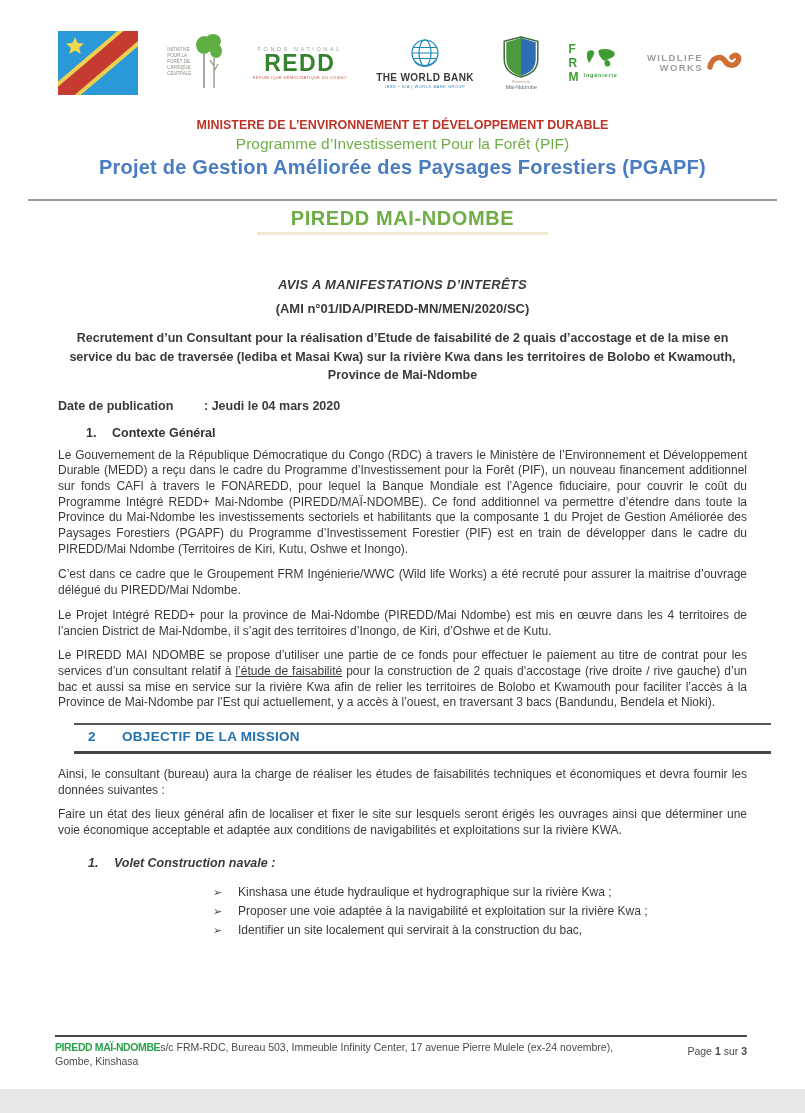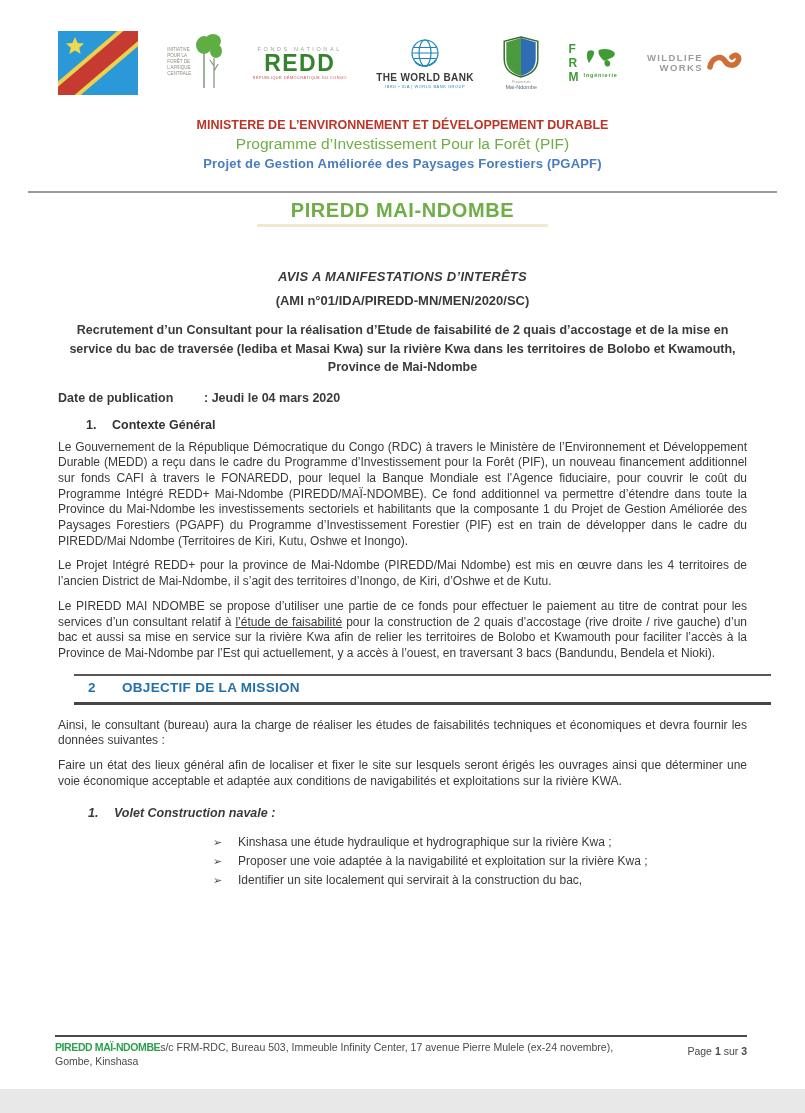--- a/index.html
+++ b/index.html
@@ -25,21 +25,21 @@
                font-size:12px;line-height:14px;}
   .frm-right{display:flex;flex-direction:column;align-items:center;gap:2px;}
   .frm-sub{font-size:5.5px;font-weight:bold;color:#3e9c35;letter-spacing:0.8px;}
   .logo-ww{flex-direction:row;gap:4px;align-items:center;}
   .ww-lines{font-size:9.5px;color:#999d9f;letter-spacing:1.4px;line-height:10.5px;
             font-weight:600;text-align:right;}
 
   
   .t-ministry{margin-top:20px;text-align:center;font-size:12.5px;font-weight:bold;color:#bd3427;}
   .t-program{margin-top:3px;text-align:center;font-size:15.5px;color:#6fae47;}
-  .t-project{margin-top:3px;text-align:center;font-size:13px;font-weight:bold;color:#4a7cc0;letter-spacing:0.2px;}
+  .t-project{margin-top:3px;text-align:center;font-size:20px;font-weight:bold;color:#4a7cc0;letter-spacing:0.2px;}
   .hr1{margin:20px 28px 0;border:none;border-top:2px solid #9a9a9a;height:0;}
   .t-banner{margin-top:6px;text-align:center;font-size:20px;font-weight:bold;color:#6fae47;letter-spacing:0.6px;}
   .t-banner span{display:inline-block;border-bottom:3px solid #efe9d2;padding:0 34px 2px;}
 
   
   .n-title{margin-top:42px;text-align:center;font-size:13px;font-weight:bold;font-style:italic;color:#3a3a3a;letter-spacing:0.3px;}
   .n-ref{margin-top:9px;text-align:center;font-size:13px;font-weight:bold;color:#3a3a3a;}
   .n-subject{margin-top:13px;text-align:center;font-size:12.5px;font-weight:bold;line-height:18.5px;color:#3a3a3a;padding:0 4px;}
   .date-row{margin-top:14px;font-size:12.5px;font-weight:bold;color:#3a3a3a;}
   .date-label{display:inline-block;width:146px;}
@@ -181,20 +181,21 @@
 
     <div class="date-row">
       <span class="date-label">Date de publication</span><span>: Jeudi le 04 mars 2020</span>
     </div>
 
     <div class="h-ctx">
       <span class="h-num">1.</span><span>Contexte Général</span>
     </div>
 
     <p class="body p1">Le Gouvernement de la République Démocratique du Congo (RDC) à travers le Ministère de l’Environnement et Développement Durable (MEDD) a reçu dans le cadre du Programme d’Investissement pour la Forêt (PIF), un nouveau financement additionnel sur fonds CAFI à travers le FONAREDD, pour lequel la Banque Mondiale est l’Agence fiduciaire, pour couvrir le coût du Programme Intégré REDD+ Mai-Ndombe (PIREDD/MAÏ-NDOMBE). Ce fond additionnel va permettre d’étendre dans toute la Province du Mai-Ndombe les investissements sectoriels et habilitants que la composante 1 du Projet de Gestion Améliorée des Paysages Forestiers (PGAPF) du Programme d’Investissement Forestier (PIF) est en train de développer dans le cadre du PIREDD/Mai Ndombe (Territoires de Kiri, Kutu, Oshwe et Inongo).</p>
+    <p class="body p2">C’est dans ce cadre que le Groupement FRM Ingénierie/WWC (Wild life Works) a été recruté pour assurer la maitrise d’ouvrage délégué du PIREDD/Mai Ndombe.</p>
     <p class="body">Le Projet Intégré REDD+ pour la province de Mai-Ndombe (PIREDD/Mai Ndombe) est mis en œuvre dans les 4 territoires de l’ancien District de Mai-Ndombe, il s’agit des territoires d’Inongo, de Kiri, d’Oshwe et de Kutu.</p>
     <p class="body"><span>Le PIREDD MAI NDOMBE se propose d’utiliser une partie de ce fonds pour effectuer le paiement au titre de contrat pour les services d’un consultant relatif à </span><span class="u">l’étude de faisabilité</span><span> pour la construction de 2 quais d’accostage (rive droite / rive gauche) d’un bac et aussi sa mise en service sur la rivière Kwa afin de relier les territoires de Bolobo et Kwamouth pour faciliter l’accès à la Province de Mai-Ndombe par l’Est qui actuellement, y a accès à l’ouest, en traversant 3 bacs (Bandundu, Bendela et Nioki).</span></p>
 
     <div class="h2-block">
       <span class="h2-num">2</span><span>OBJECTIF DE LA MISSION</span>
     </div>
 
     <p class="body" style="margin-top:13px;">Ainsi, le consultant (bureau) aura la charge de réaliser les études de faisabilités techniques et économiques et devra fournir les données suivantes :</p>
     <p class="body">Faire un état des lieux général afin de localiser et fixer le site sur lesquels seront érigés les ouvrages ainsi que déterminer une voie économique acceptable et adaptée aux conditions de navigabilités et exploitations sur la rivière KWA.</p>
 

